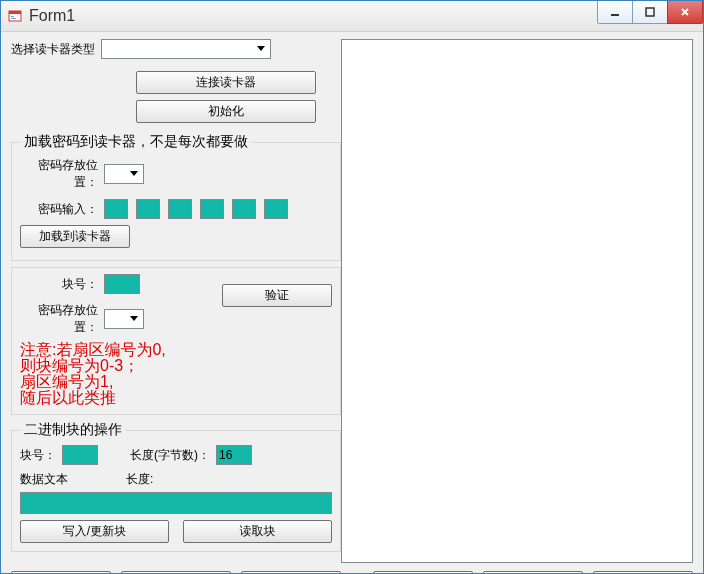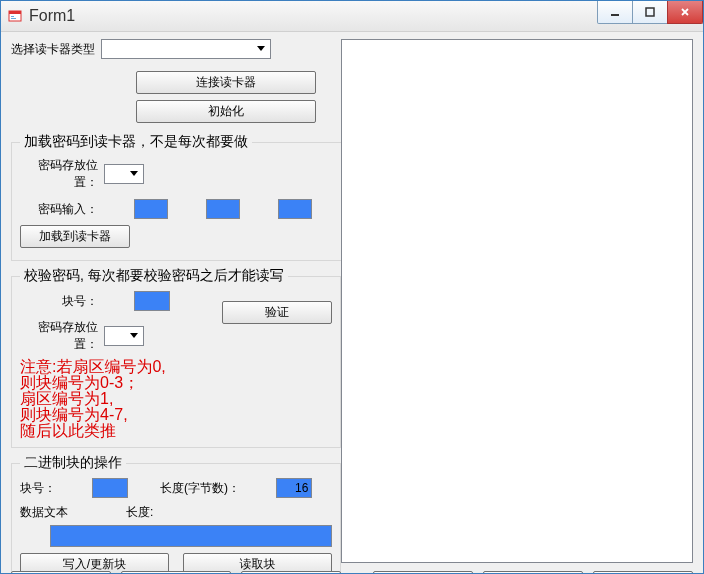--- a/index.html
+++ b/index.html
@@ -19,21 +19,21 @@
   .rightcol { flex:1; display:flex; flex-direction:column; }
   .textpanel { flex:1; background:#fff; border:1px solid #828790; box-sizing:border-box; }
   .line { display:flex; align-items:center; gap:6px; margin-bottom:4px; }
   .label { color:#000; }
   .select, .combo { height:20px; background:#fff; border:1px solid #828790; box-sizing:border-box; display:flex; align-items:center; justify-content:flex-end; padding:0 2px; }
   .combo .drop { width:14px; height:14px; display:flex; align-items:center; justify-content:center; }
   .btn { height:23px; background:linear-gradient(to bottom,#fdfdfd,#e3e3e3); border:1px solid #707070; border-radius:2px; box-sizing:border-box; display:flex; align-items:center; justify-content:center; padding:0 8px; cursor:default; user-select:none; color:#000; }
   .btn.wide { width:180px; }
   fieldset.group { border:1px solid #d7d7d7; padding:6px 8px 8px 8px; margin:0; }
   fieldset.group > legend { padding:0 4px; color:#000; font-size:14px; }
-  .input { height:20px; background:#3b82f6; border:1px solid #828790; box-sizing:border-box; padding:0 16px;margin-left:30px; }
+  .input { height:20px; background:#14b8a6; border:1px solid #828790; box-sizing:border-box; padding:0 0; }
   .pwcells { display:flex; gap:8px; }
   .pwcells .input { width:24px; }
   .radio { display:flex; align-items:center; gap:6px; margin-bottom:8px; }
   .radio .dot { width:12px; height:12px; border-radius:50%; border:1px solid #707070; background:#fff; box-sizing:border-box; }
   .redtext { color:#d00; line-height:16px; margin-top:6px; font-size:16px; }
   .footer { display:flex; gap:10px; margin-top:8px; align-items:center; }
   .footer .spacer { flex:1; }
   .footer .btn { width:100px; }
   .stack { display:flex; flex-direction:column; align-items:center; gap:6px; margin-left:100px; margin-top:2px; margin-bottom:4px; }
   .verifygrid { display:flex; gap:10px; }
@@ -121,42 +121,40 @@
               <div class="input"></div>
               <div class="input"></div>
             </div>
           </div>
           <div class="line" style="margin-top:6px;">
             <div class="btn" style="width:110px;">加载到读卡器</div>
           </div>
         </fieldset>
 
         <fieldset class="group">
-          <legend>校验密码, 每次都要校验密码之后才能读写</legend>
           <div class="verifygrid">
             <div class="leftsub">
               <div class="line">
                 <span class="label lbl-right">块号：</span>
                 <div class="input" style="width:36px;"></div>
               </div>
               <div class="line" style="margin-top:8px;">
                 <span class="label lbl-right">密码存放位置：</span>
                 <div class="combo smallcombo">
                   <span class="drop">
                       <svg width="8" height="6">
                         <path d="M0 0 L8 0 L4 5 Z" fill="#000"></path>
                       </svg>
                     </span>
                 </div>
               </div>
               <div class="redtext">
                 <div>注意:若扇区编号为0,</div>
                 <div>则块编号为0-3；</div>
                 <div>扇区编号为1,</div>
-                <div>则块编号为4-7,</div>
                 <div>随后以此类推</div>
               </div>
             </div>
             <div class="rightsub">
               <div class="line" style="justify-content:flex-end; margin-top:10px;">
                 <div class="btn" style="width:110px;">验证</div>
               </div>
             </div>
           </div>
         </fieldset>

